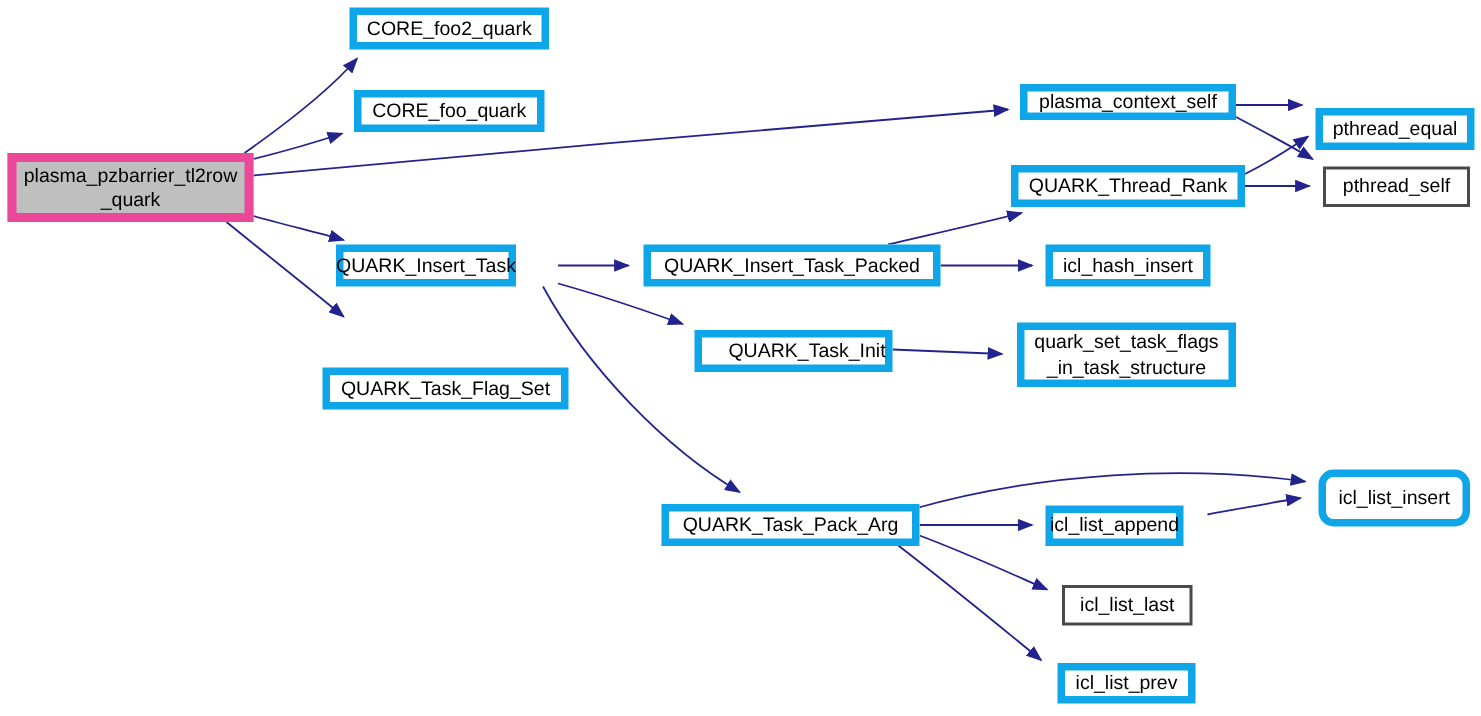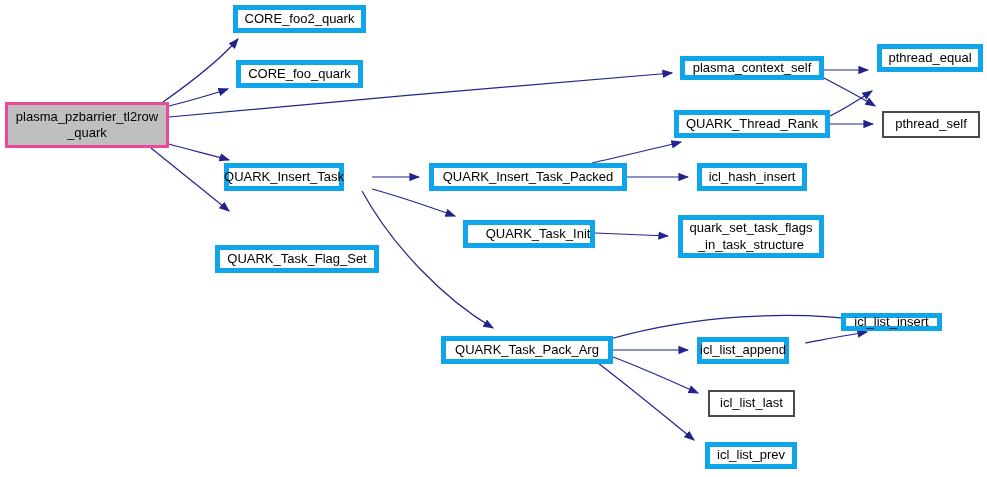--- a/index.html
+++ b/index.html
@@ -37,21 +37,21 @@
     line-height: 1.25;
     display: flex;
     align-items: center;
     justify-content: center;
     text-align: center;
     white-space: pre-line;
     cursor: pointer;
   }
   .node.root {
     background: #bfbfbf;
-    border: 3px solid #ec4899;
+    border: 6px solid #ec4899;
   }
   .node.thick {
     border-width: 2px;
     border-color: #4a4a4a;
   }
 </style>
 </head>
 <body>
 
 <div class="canvas">
@@ -100,34 +100,34 @@
   <div class="node" style="left:224px; top:163px; width:120px; height:28px;">QUARK_Insert_Task</div>
 
   <div class="node" style="left:215px; top:217px; width:164px; height:28px;margin-top:28px;">QUARK_Task_Flag_Set</div>
 
   <div class="node" style="left:429px; top:163px; width:198px; height:28px;">QUARK_Insert_Task_Packed</div>
 
   <div class="node" style="left:463px; top:220px; width:132px; height:28px;padding-left:18px;">QUARK_Task_Init</div>
 
   <div class="node" style="left:680px; top:56px; width:144px; height:24px;">plasma_context_self</div>
 
-  <div class="node" style="left:877px; top:44px; width:106px; height:28px;">pthread_equal</div>
+  <div class="node" style="left:877px; top:72px; width:106px; height:28px;">pthread_equal</div>
 
   <div class="node" style="left:674px; top:110px; width:156px; height:28px;">QUARK_Thread_Rank</div>
 
   <div class="node" style="left:697px; top:163px; width:110px; height:28px;">icl_hash_insert</div>
 
   <div class="node thick" style="left:882px; top:111px; width:98px; height:27px;">pthread_self</div>
 
   <div class="node" style="left:441px; top:336px; width:172px; height:28px;">QUARK_Task_Pack_Arg</div>
 
   <div class="node" style="left:678px; top:215px; width:146px; height:43px;">quark_set_task_flags
 _in_task_structure</div>
 
-  <div class="node" style="left:841px; top:313px; width:101px; height:18px;">icl_list_insert</div>
+  <div class="node" style="left:879px; top:313px; width:101px; height:38px;border-radius:10px;">icl_list_insert</div>
 
   <div class="node" style="left:697px; top:337px; width:92px; height:27px;">icl_list_append</div>
 
   <div class="node thick" style="left:708px; top:390px; width:87px; height:27px;">icl_list_last</div>
 
   <div class="node" style="left:705px; top:442px; width:92px; height:27px;">icl_list_prev</div>
 
 </div>
 
 </body></html>

